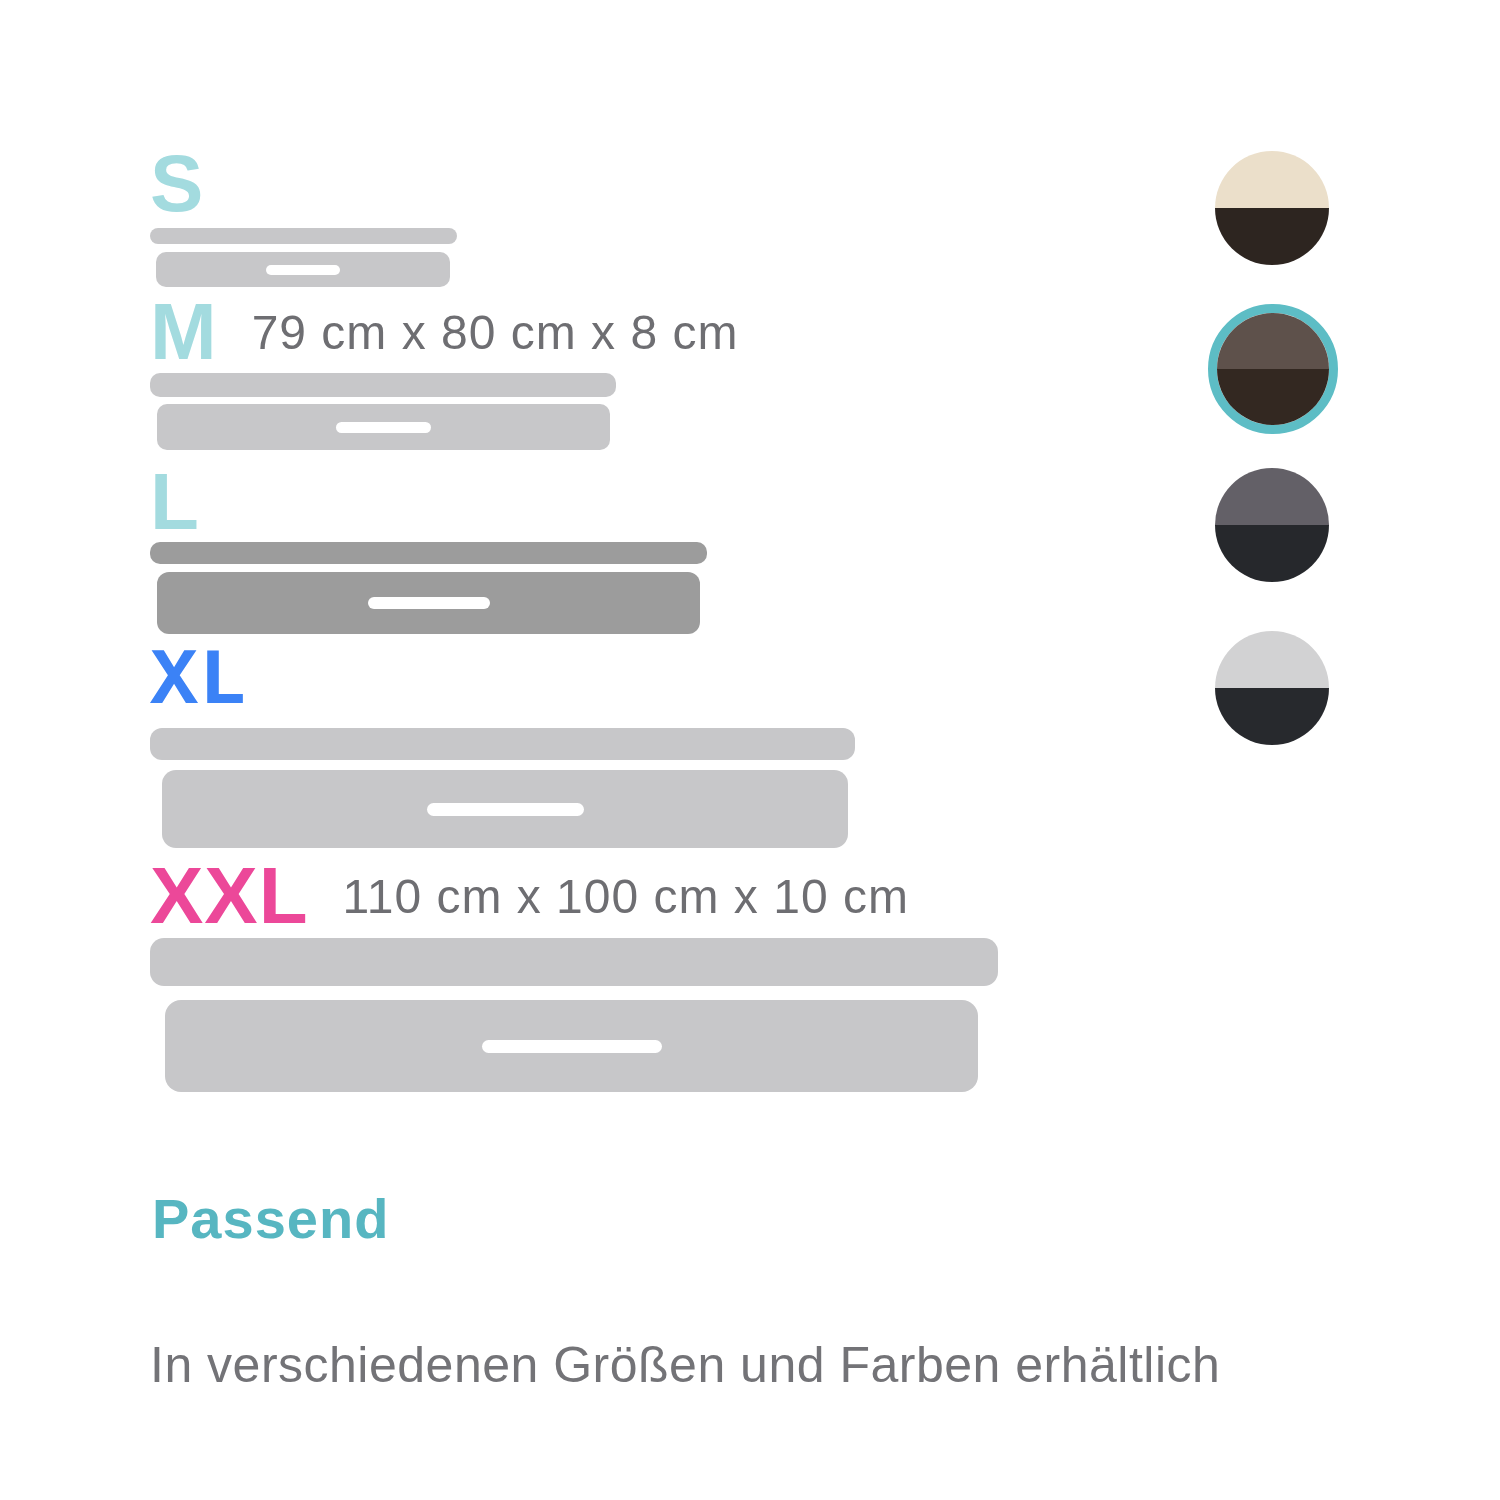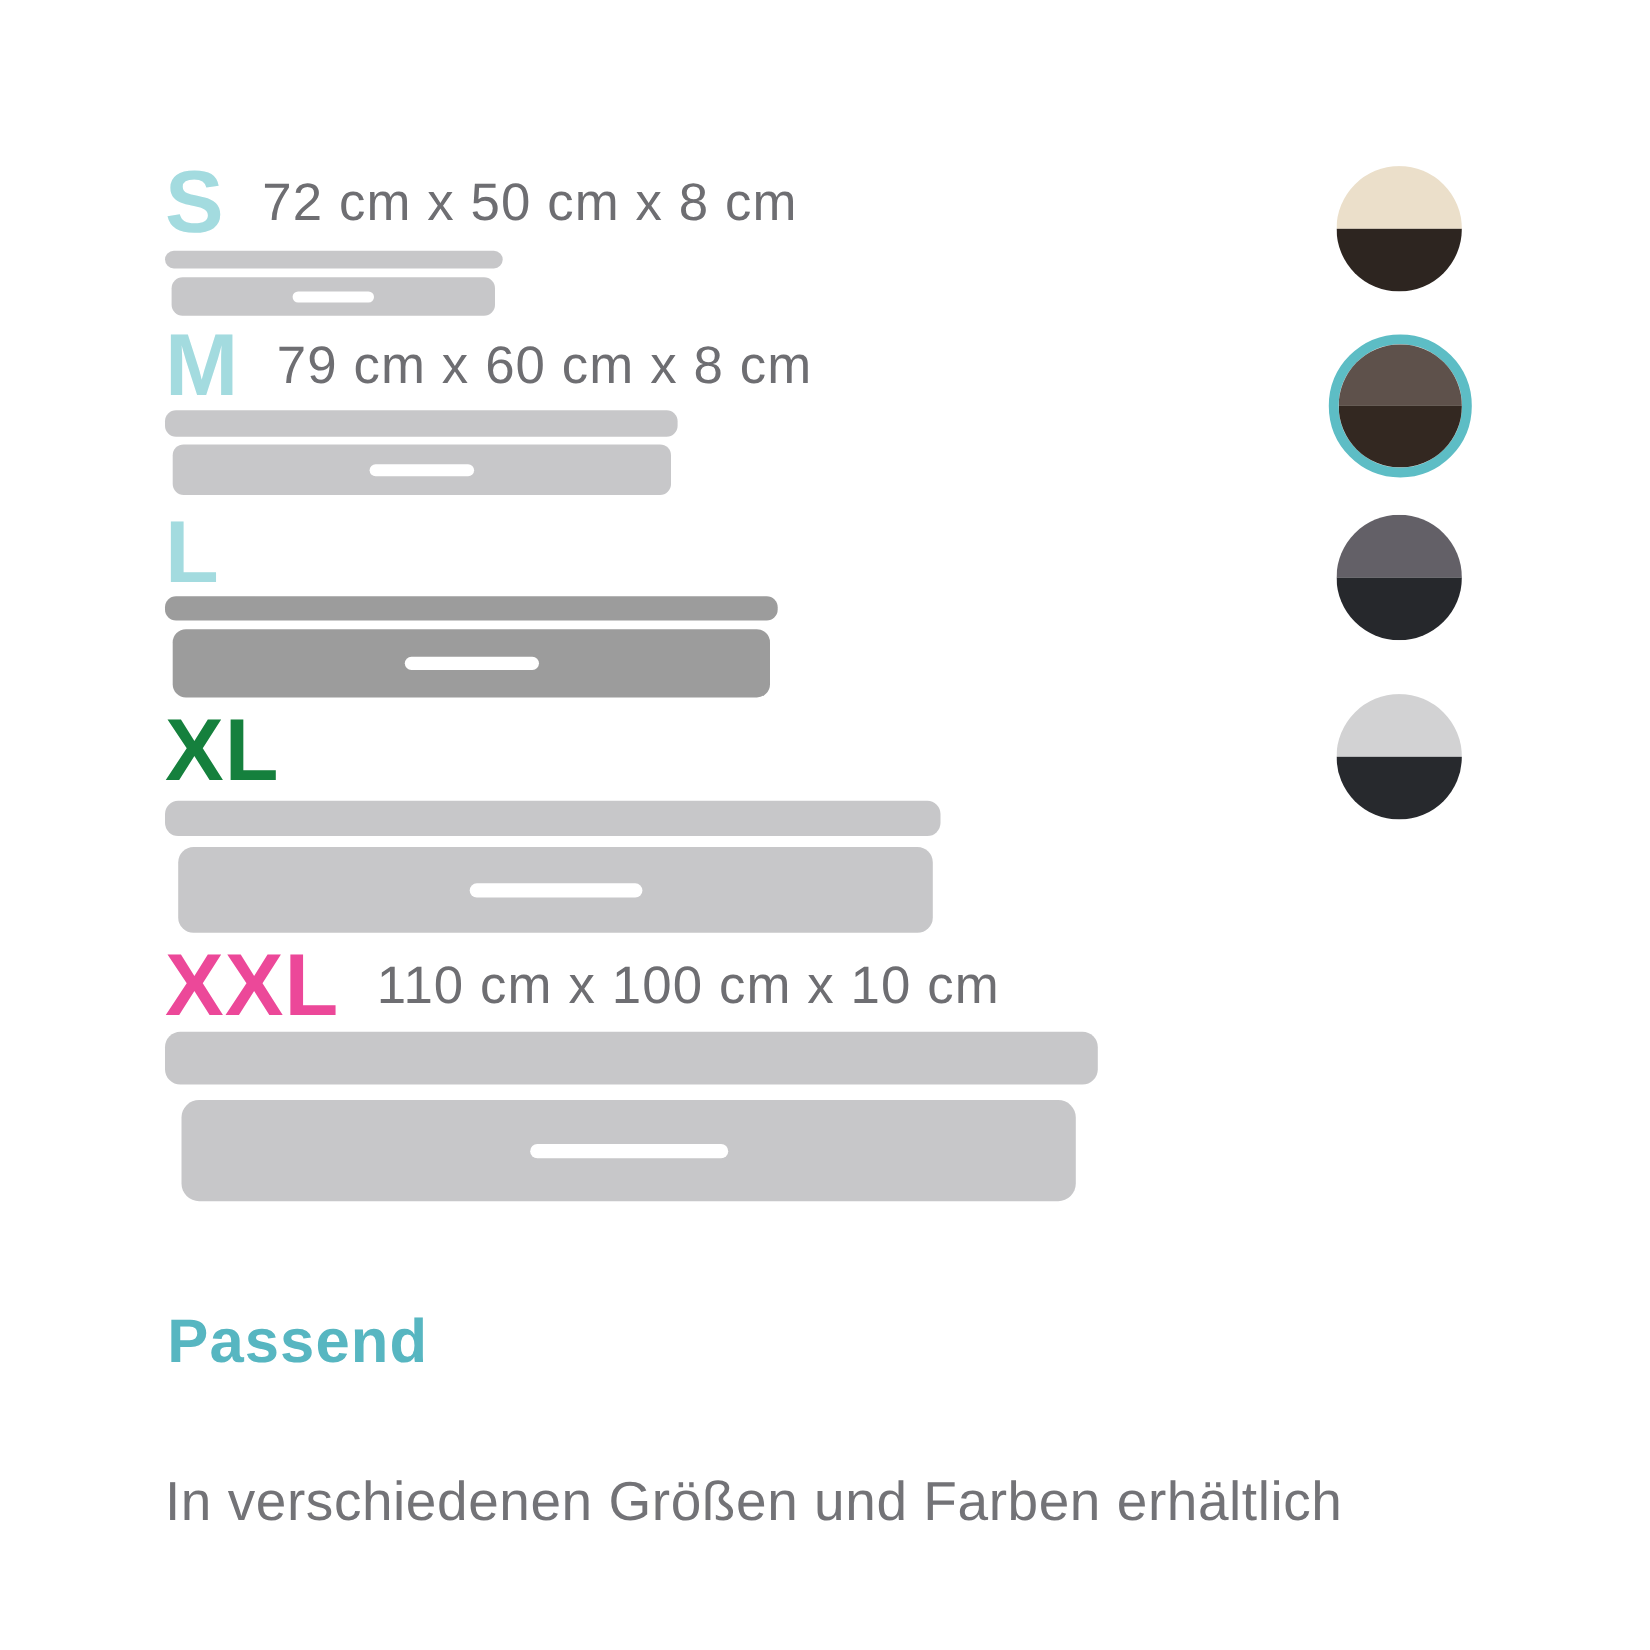--- a/index.html
+++ b/index.html
@@ -58,52 +58,51 @@
   .subtitle{position:absolute;left:150px;top:1336px;margin:0;font-size:50px;font-weight:400;color:#737377;letter-spacing:0.5px;white-space:nowrap;}
 </style>
 </head>
 <body>
 
 <section>
 
   <div class="size-row" id="row-s">
     <div class="size-head">
       <span class="size-letter" style="color: rgb(163, 219, 223);">S</span>
-      <span class="size-dims">72 cm x 50 cm x 8 cm</span>
     </div>
     <div class="bar thin" style="background-color: rgb(199, 199, 201);"></div>
     <div class="bar thick" style="background-color: rgb(199, 199, 201);">
       <span class="pill"></span>
     </div>
   </div>
 
   <div class="size-row" id="row-m">
     <div class="size-head">
       <span class="size-letter" style="color: rgb(163, 219, 223);">M</span>
-      <span class="size-dims">79 cm x 60 cm x 8 cm</span>
+      <span class="size-dims">79 cm x 80 cm x 8 cm</span>
     </div>
     <div class="bar thin" style="background-color: rgb(199, 199, 201);"></div>
     <div class="bar thick" style="background-color: rgb(199, 199, 201);">
       <span class="pill"></span>
     </div>
   </div>
 
   <div class="size-row" id="row-l">
     <div class="size-head">
       <span class="size-letter" style="color: rgb(163, 219, 223);">L</span>
     </div>
     <div class="bar thin" style="background-color: rgb(156, 156, 156);"></div>
     <div class="bar thick" style="background-color: rgb(156, 156, 156);">
       <span class="pill"></span>
     </div>
   </div>
 
   <div class="size-row" id="row-xl">
     <div class="size-head">
-      <span class="size-letter" style="color: #15803d;">XL</span>
+      <span class="size-letter" style="color: #3b82f6; font-family: Liberation Mono, monospace;">XL</span>
     </div>
     <div class="bar thin" style="background-color: rgb(199, 199, 201);"></div>
     <div class="bar thick" style="background-color: rgb(199, 199, 201);">
       <span class="pill"></span>
     </div>
   </div>
 
   <div class="size-row" id="row-xxl">
     <div class="size-head">
       <span class="size-letter" style="color: #ec4899;">XXL</span>

